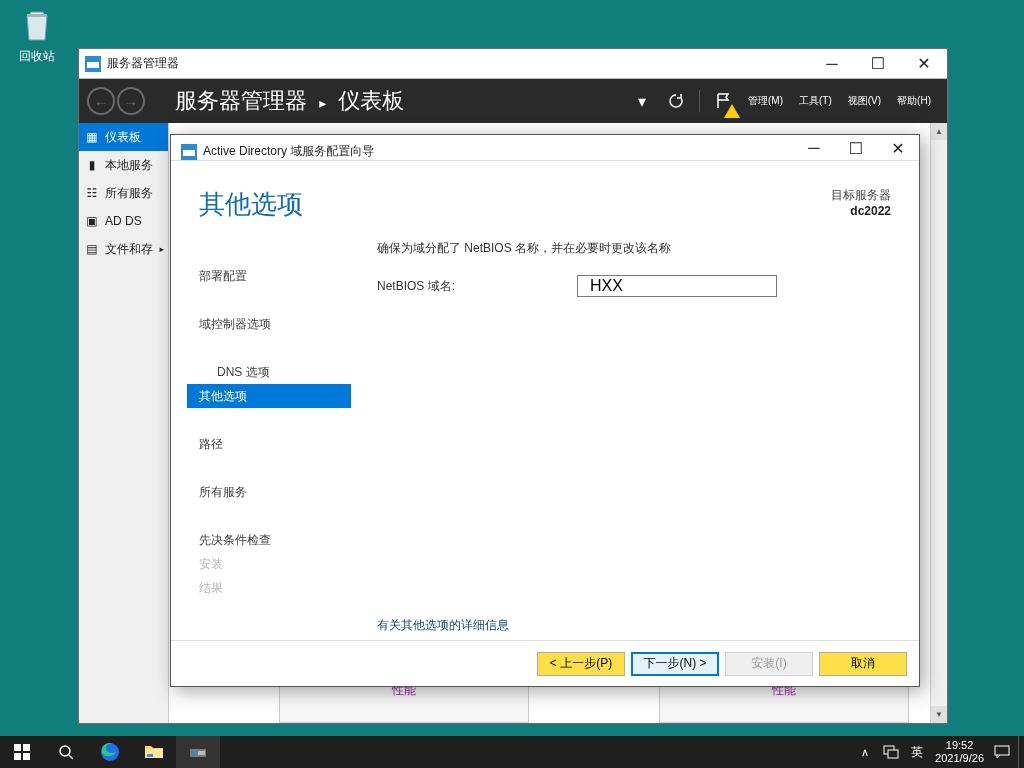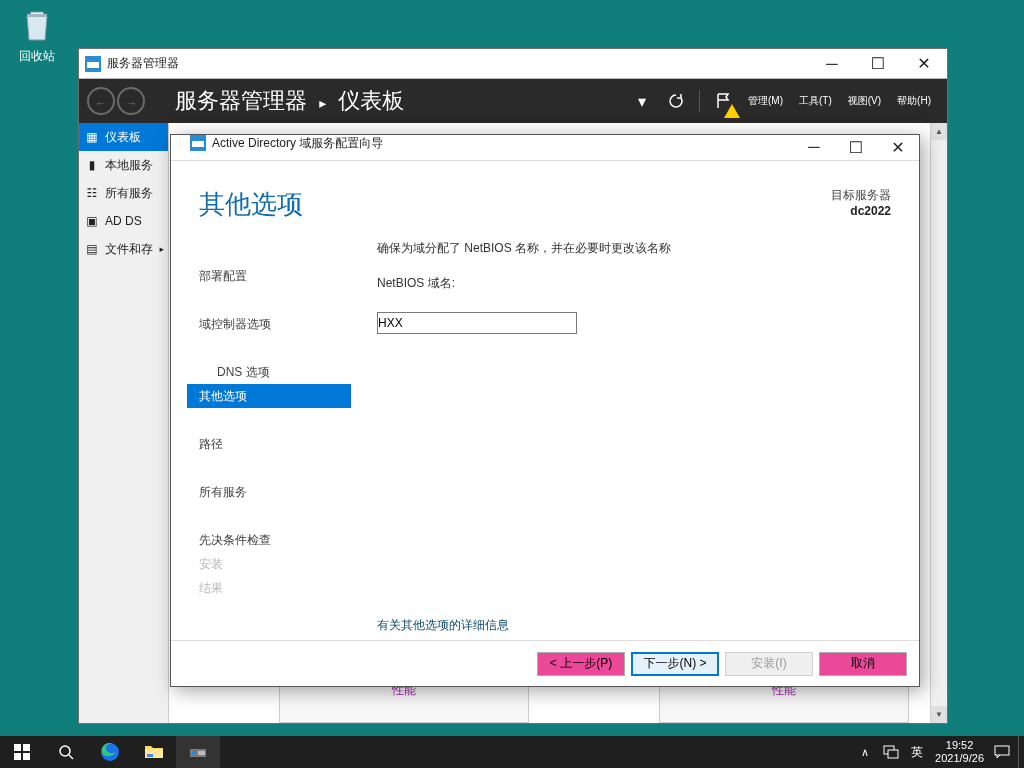--- a/index.html
+++ b/index.html
@@ -34,43 +34,43 @@
 .sm-main { flex: 1; position: relative; overflow: hidden; }
 .sm-main .scroll { position: absolute; right: 0; top: 0; width: 17px; height: 100%; background: #f0f0f0; border-left: 1px solid #d0d0d0; }
 .sm-main .scroll .up, .sm-main .scroll .dn { height: 17px; background: #e0e0e0; display: flex; align-items: center; justify-content: center; font-size: 8px; color: #555; }
 .sm-main .scroll .dn { position: absolute; bottom: 0; width: 100%; }
 
 .tile-row { position: absolute; left: 110px; right: 30px; bottom: 0; height: 46px; display: flex; gap: 130px; }
 .tile { width: 250px; height: 46px; border: 1px solid #ccc; background: #f7f7f7; text-align: center; font-size: 12px; padding-top: 4px; color: #a21caf; }
 
 
 .wizard { position: absolute; left: 170px; top: 134px; width: 750px; height: 553px; background: #fff; border: 1px solid #555; box-shadow: 4px 4px 18px rgba(0,0,0,.35); display: flex; flex-direction: column; }
-.wiz-title { height: 26px; display: flex; align-items: flex-start; padding-left: 19px; border-bottom: 1px solid #ddd; }
+.wiz-title { height: 26px; display: flex; align-items: flex-end; padding-left: 10px; border-bottom: 1px solid #ddd; }
 .wiz-title .app-icon { width: 16px; height: 16px; margin-right: 6px; }
 .wiz-title .txt { font-size: 12px; flex: 1; color: #222; }
 .wiz-title .wbtn { width: 42px; height: 24px; display: flex; align-items: center; justify-content: center; color: #222; }
 .wiz-head { padding: 26px 28px 10px 28px; display: flex; align-items: flex-start; }
 .wiz-head h1 { font-size: 26px; font-weight: 400; color: #0f6cad; flex: 1; }
 .wiz-head .target { text-align: right; font-size: 12px; color: #444; }
 .wiz-head .target .srv { font-weight: 700; color: #222; }
 .wiz-body { flex: 1; display: flex; padding: 8px 24px 0 16px; }
 .wiz-nav { width: 164px; }
 .wiz-nav .step { height: 24px; font-size: 12px; display: flex; align-items: center; padding-left: 12px; color: #666; }
 .wiz-nav .step.done { color: #404040; margin-top: 24px; }
 .wiz-nav .step.sub { padding-left: 30px; }
 .wiz-nav .step.current { background: #0078d7; color: #fff; }
 .wiz-nav .step.future { color: #b8b8b8; }
 .wiz-content { flex: 1; padding-left: 26px; font-size: 12px; color: #333; position: relative; }
 .wiz-content .desc { margin-bottom: 18px; }
-.formrow { display: flex; gap: 20px; flex-direction: column; }
+.formrow { display: flex; align-items: center; gap: 20px; }
 .formrow label { width: 180px; }
-.formrow input { width: 200px; height: 22px; border: 1px solid #7a7a7a; padding-left: 0; font-size: 12px; }
+.formrow input { width: 200px; height: 22px; border: 1px solid #7a7a7a; padding-left: 12px; font-size: 16px; }
 .wiz-content .link { position: absolute; bottom: 6px; left: 26px; color: #0c4a6e; }
 .wiz-footer { height: 46px; border-top: 1px solid #ddd; display: flex; align-items: center; justify-content: flex-end; padding-right: 12px; gap: 6px; }
-.wiz-footer button { min-width: 88px; height: 24px; font-size: 12px; background: #ec4899; border: 1px solid #adadad; cursor: default; }
+.wiz-footer button { min-width: 88px; height: 24px; font-size: 12px; background: #fde047; border: 1px solid #adadad; cursor: default; }
 .wiz-footer button.primary { border: 2px solid #0078d7; background: #e5f1fb; }
 .wiz-footer button:disabled { color: #9a9a9a; background: #efefef; border-color: #d0d0d0; }
 
 
 .taskbar { position: absolute; left: 0; bottom: 0; right: 0; height: 32px; background: #1f1f1f; display: flex; align-items: center; color: #fff; }
 .taskbar .tb { width: 44px; height: 32px; display: flex; align-items: center; justify-content: center; }
 .taskbar .tb.active { background: #333; }
 .taskbar .spacer { flex: 1; }
 .tray { display: flex; align-items: center; gap: 10px; padding: 0 8px; font-size: 11px; }
 .tray .clock { text-align: center; line-height: 13px; }

